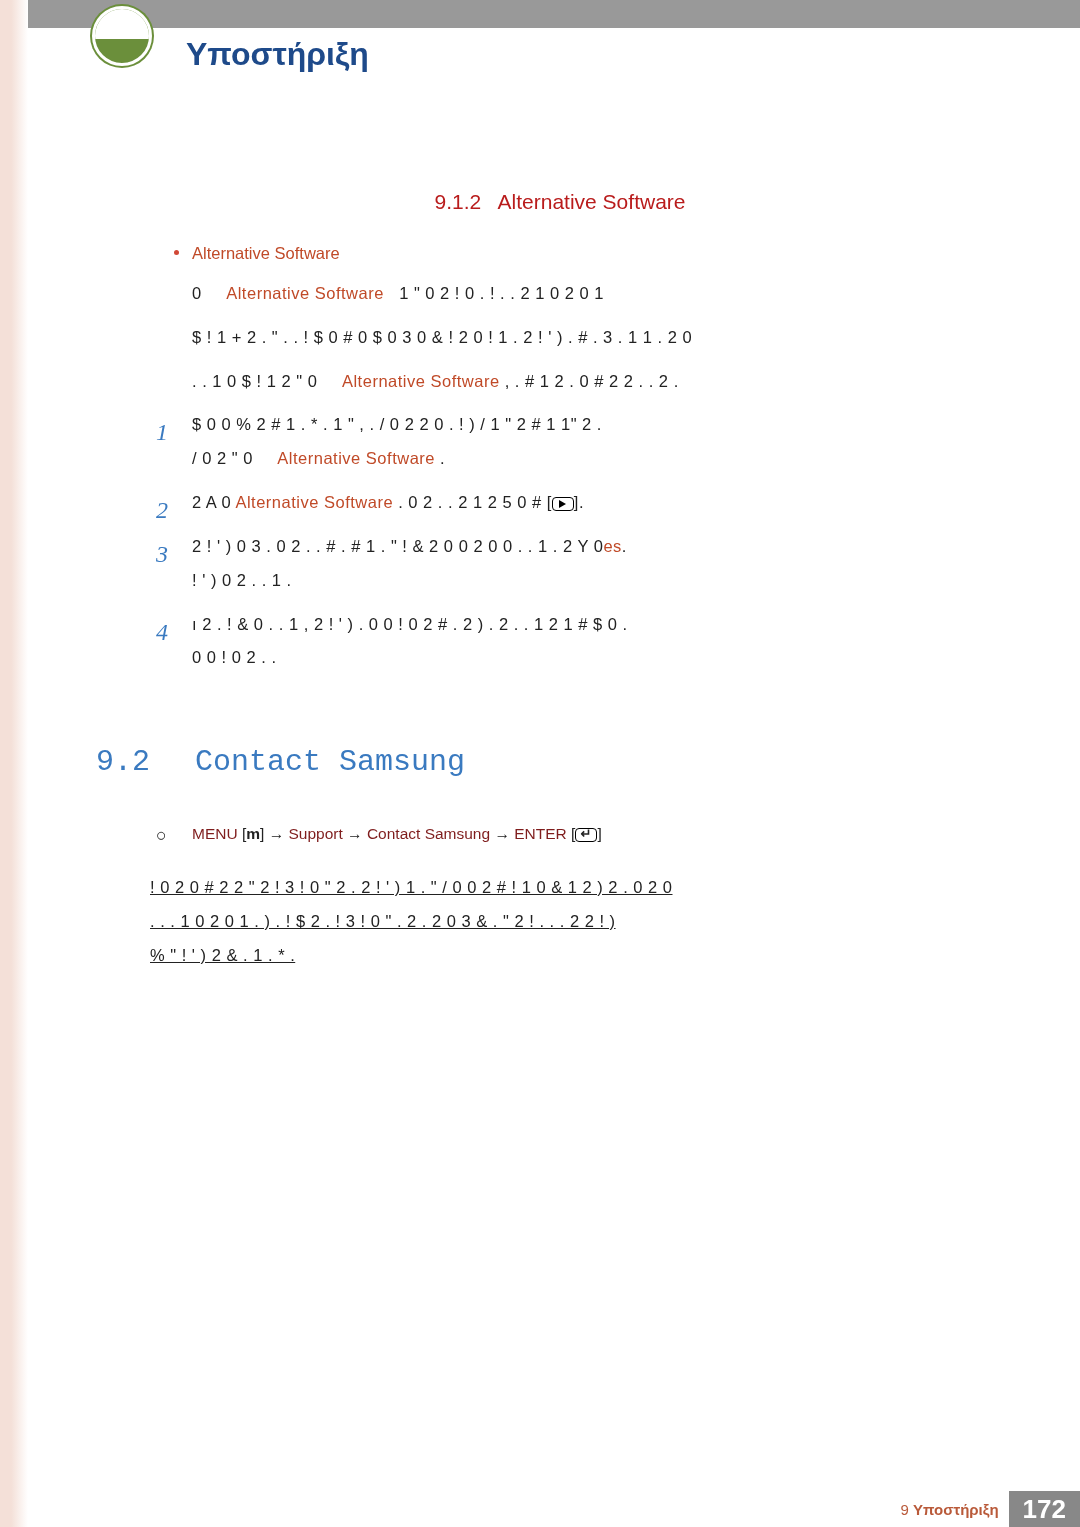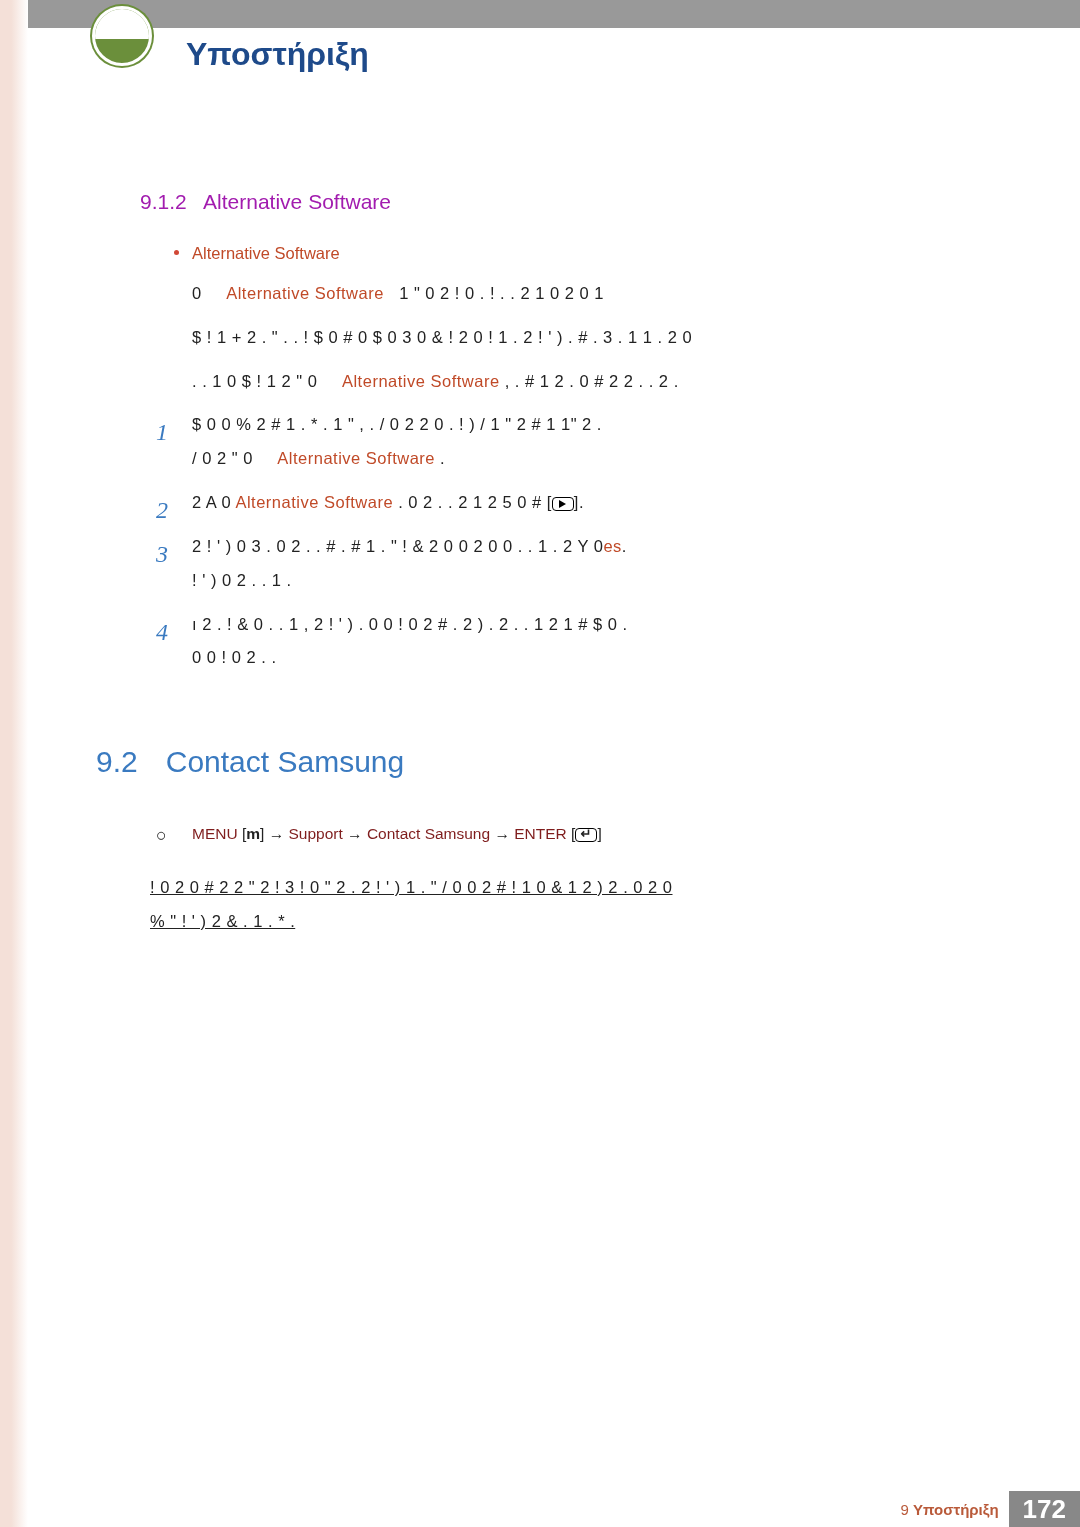--- a/index.html
+++ b/index.html
@@ -55,23 +55,24 @@
     font-weight: bold;
     color: #1e4a8a;
   }
   .content {
     position: absolute;
     left: 140px;
     top: 190px;
     width: 840px;
   }
   .section-title-912 {
-    color: #a21caf;
+    color: #b91c1c;
     font-size: 21px;
     margin-bottom: 30px;
+    text-align: center;
   }
   .bullet-line {
     margin-left: 52px;
     margin-bottom: 14px;
     position: relative;
     font-size: 16.5px;
   }
   .bullet-dot {
     position: absolute;
     left: -18px;
@@ -108,22 +109,23 @@
     font-style: italic;
     color: #3a7ac0;
     font-family: Georgia, serif;
   }
   .sec92 {
     margin-top: 70px;
   }
   .sec92-row {
     display: flex;
     align-items: baseline;
-    gap: 28px;
+    gap: 45px;
     margin-left: -44px;
+    font-family: Liberation Mono, monospace;
   }
   .sec92-num {
     color: #3a7ac0;
     font-size: 30px;
   }
   .sec92-title {
     color: #3a7ac0;
     font-size: 30px;
   }
   .menu-path {
@@ -283,20 +285,21 @@
       <span class="brown">MENU</span>
       [<b>m</b>] →
       <span class="brown">Support</span> →
       <span class="brown">Contact Samsung</span> →
       <span class="brown">ENTER</span>
       [<span class="enter-icon-box"></span>]
     </div>
 
     <div class="body92">
       <div>!      0 2 0 # 2 2  " 2      !  3  ! 0 " 2 . 2    ! ' )  1 . " / 0    0  2  # ! 1 0 &amp; 1 2  ) 2 .      0 2 0</div>
+      <div>. . .      1 0 2 0      1  . ) . ! $    2 .     !  3  ! 0 " . 2 . 2    0 3 &amp;   . "     2 ! . .       . 2  2 ! )</div>
       <div>%  " ! ' )  2 &amp; .     1  . * .</div>
     </div>
   </div>
 
 </div>
 
 <div class="footer">
   <div class="footer-text">
     <span>9</span>&nbsp;
     <b>Υποστήριξη</b>

